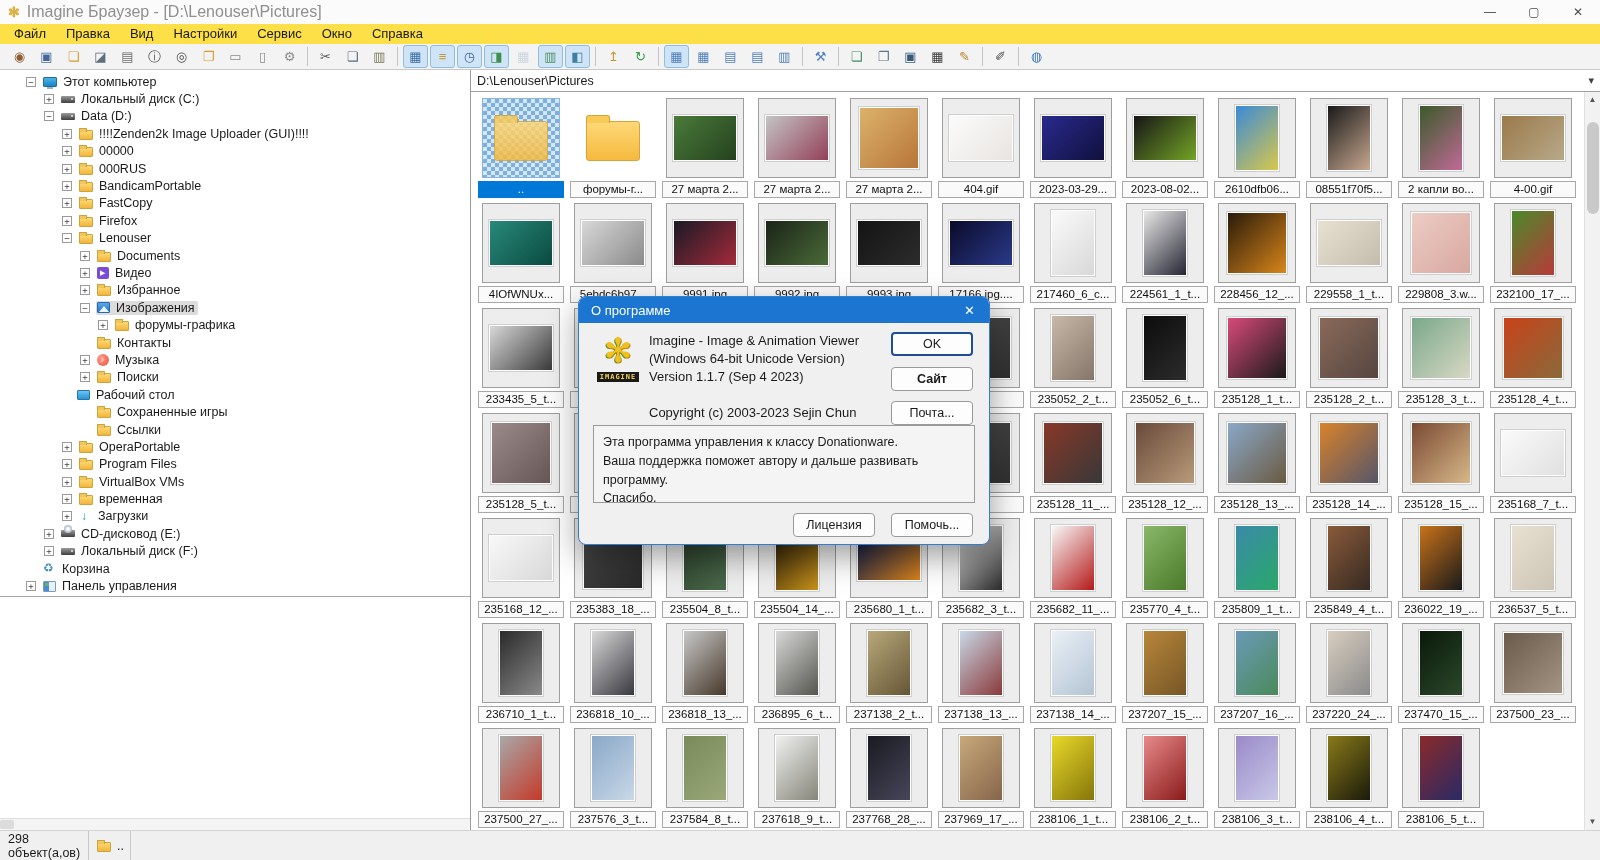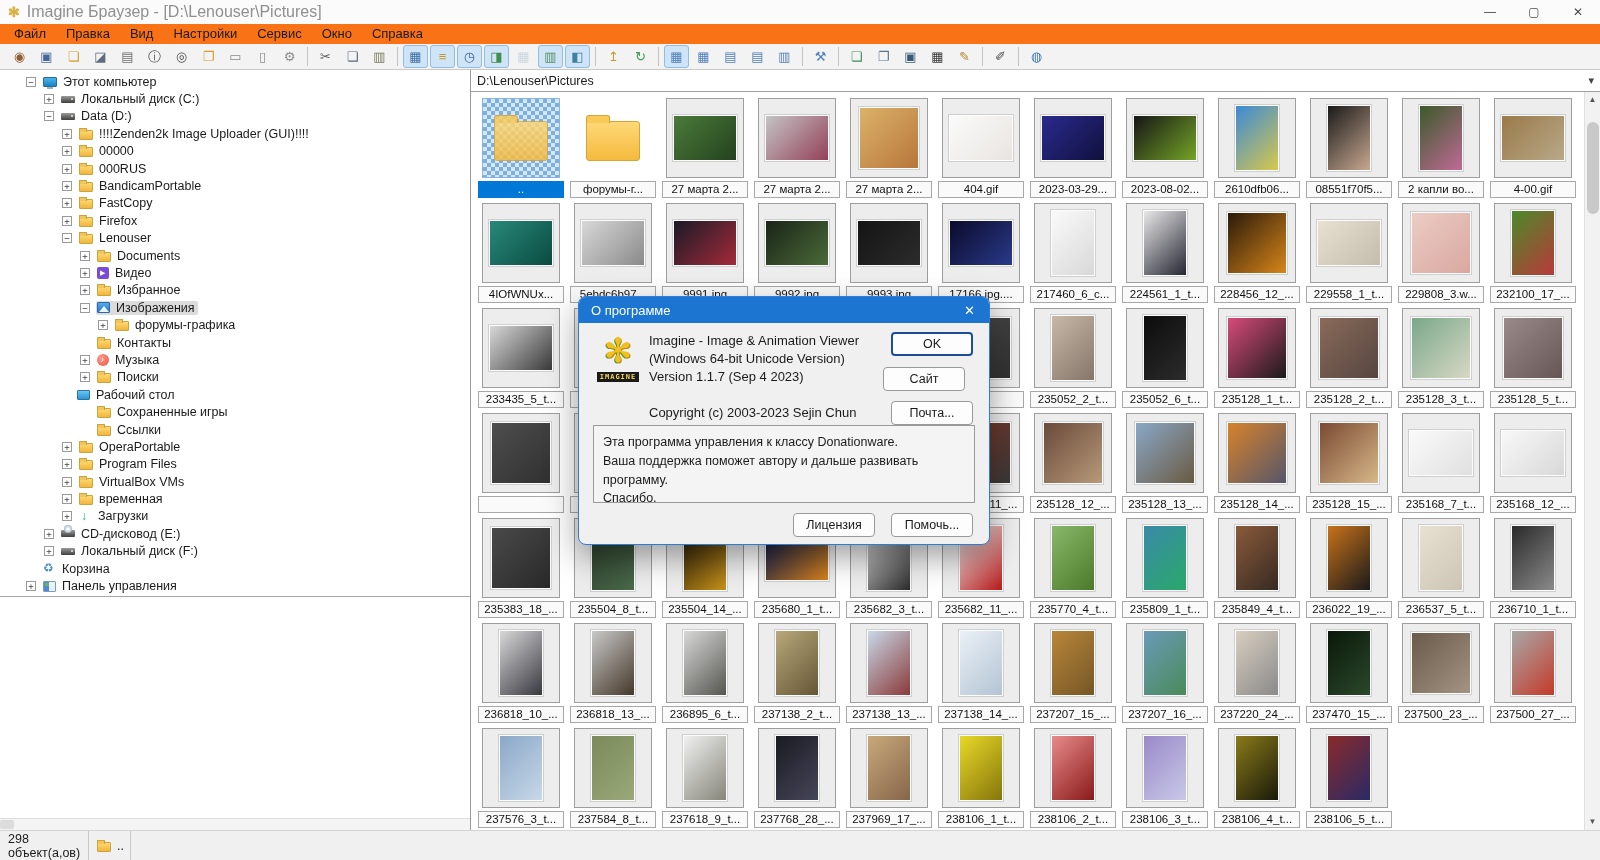--- a/index.html
+++ b/index.html
@@ -9,21 +9,21 @@
 
   
   .titlebar { height:24px; display:flex; align-items:center; background:#fbfbfb; padding-left:8px; flex:none; }
   .app-icon { font-size:14px; color:#e8b42a; margin-right:7px; text-shadow:0 0 1px #8a6a10; }
   .title-text { font-size:16px; color:#8f8f8f; }
   .tb-spacer { flex:1; }
   .winbtn { width:44px; height:24px; display:flex; align-items:center; justify-content:center;
     font-size:12px; color:#4a4a4a; }
 
   
-  .menubar { height:20px; display:flex; align-items:center; background:#f97316; padding-left:4px; flex:none; }
+  .menubar { height:20px; display:flex; align-items:center; background:#fde047; padding-left:4px; flex:none; }
   .menu-item { font-size:13px; color:#1a1a1a; padding:0 10px; height:20px; line-height:20px; }
 
   
   .toolbar { height:26px; display:flex; align-items:center; background:#f3f3f3; padding-left:6px;
     border-bottom:1px solid #c9c9c9; flex:none; }
   .tbtn { width:25px; height:23px; display:flex; align-items:center; justify-content:center;
     border-radius:3px; border:1px solid transparent; margin:0 1px; }
   .tbtn .tglyph { font-size:13px; line-height:1; }
   .tbtn.active { background:#cfe4f7; border-color:#90bede; }
   .tbtn.disabled { opacity:.45; }
@@ -125,21 +125,21 @@
   .logo { position:absolute; left:16px; top:10px; width:46px; text-align:center; }
   .logo-flower { display:block; font-size:34px; line-height:34px; color:#f2c01e;
     text-shadow:1px 1px 0 #b88a10, -1px 1px 0 #5a9a2a; }
   .logo-banner { display:inline-block; margin-top:1px; background:#1a1a1a; color:#f6d44a;
     font-size:7px; font-weight:bold; letter-spacing:1px; padding:1px 3px; font-family:"DejaVu Sans Mono",monospace; }
   .dlg-line { position:absolute; left:70px; }
   .l1 { top:10px; } .l2 { top:28px; } .l3 { top:46px; } .lcopy { top:82px; }
   .dlg-btn { position:absolute; width:82px; height:24px; background:#fdfdfd; border:1px solid #999;
     border-radius:4px; font-size:12.5px; color:#1a1a1a; font-family:inherit; }
   .btn-ok   { right:16px; top:9px;  border:2px solid #1f4e96; }
-  .btn-site { right:24px; top:44px; }
+  .btn-site { right:16px; top:44px;font-weight:bold; }
   .btn-mail { right:16px; top:78px; }
   .btn-lic  { right:114px; top:190px; }
   .btn-help { right:16px;  top:190px; }
   .donate-box { position:absolute; left:14px; right:14px; top:102px; height:78px; border:1px solid #9a9a9a;
     background:#f4f4f4; padding:7px 9px; font-size:12.5px; line-height:1.5; color:#1a1a1a; }
 </style>
 </head>
 <body>
 
 <div class="app">
@@ -712,20 +712,26 @@
               <div class="thumbbox">
                 <div class="im ar-s" style="background: linear-gradient(135deg, rgb(138, 106, 90), rgb(86, 70, 64));"></div>
               </div>
               <div class="lbl">235128_2_t...</div>
             </div>
             <div class="cell">
               <div class="thumbbox">
                 <div class="im ar-s" style="background: linear-gradient(135deg, rgb(122, 168, 138), rgb(216, 216, 196));"></div>
               </div>
               <div class="lbl">235128_3_t...</div>
+            </div>
+            <div class="cell">
+              <div class="thumbbox">
+                <div class="im ar-s" style="background: linear-gradient(135deg, rgb(200, 66, 26), rgb(138, 106, 58));"></div>
+              </div>
+              <div class="lbl">235128_4_t...</div>
             </div>
             <div class="cell">
               <div class="thumbbox">
                 <div class="im ar-s" style="background: linear-gradient(135deg, rgb(154, 138, 138), rgb(102, 86, 86));"></div>
               </div>
               <div class="lbl">235128_5_t...</div>
             </div>
             <div class="cell">
               <div class="thumbbox">
                 <div class="im ar-s" style="background: linear-gradient(135deg, rgb(78, 78, 78), rgb(48, 48, 48));"></div>

